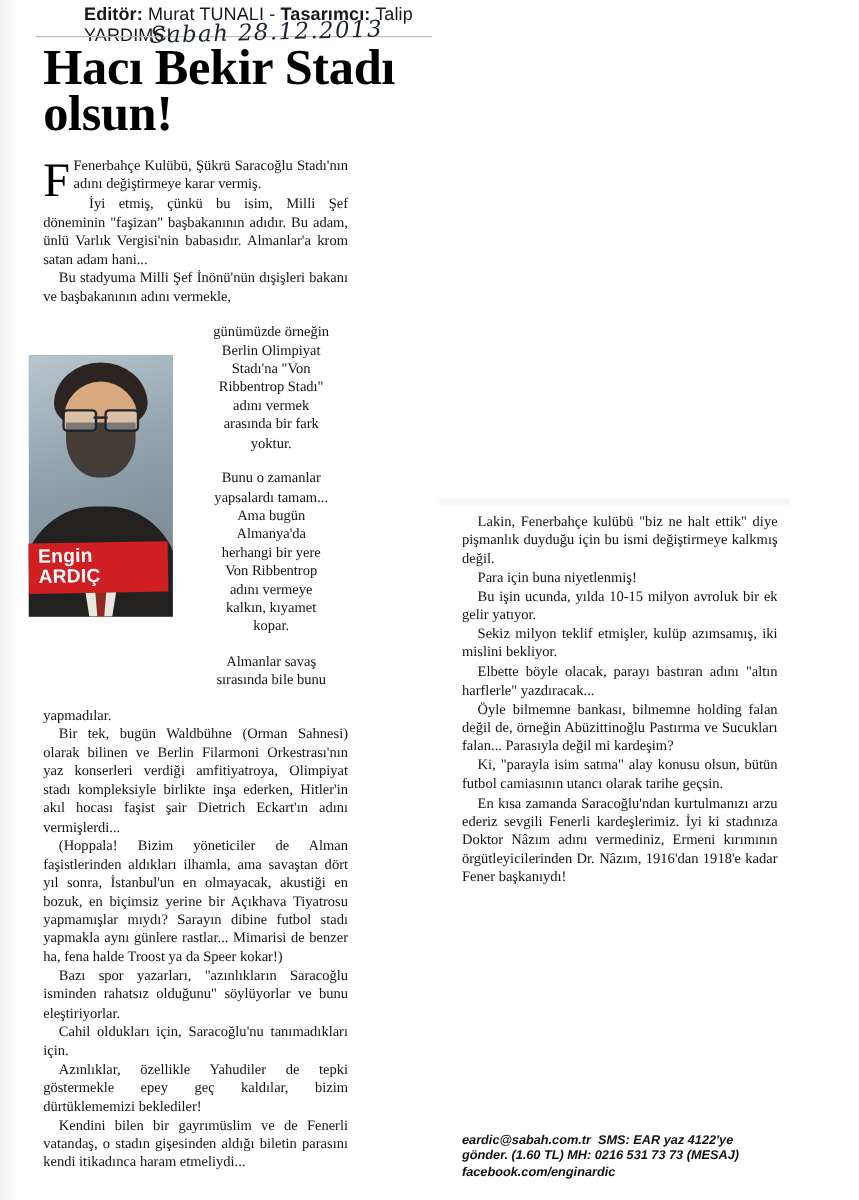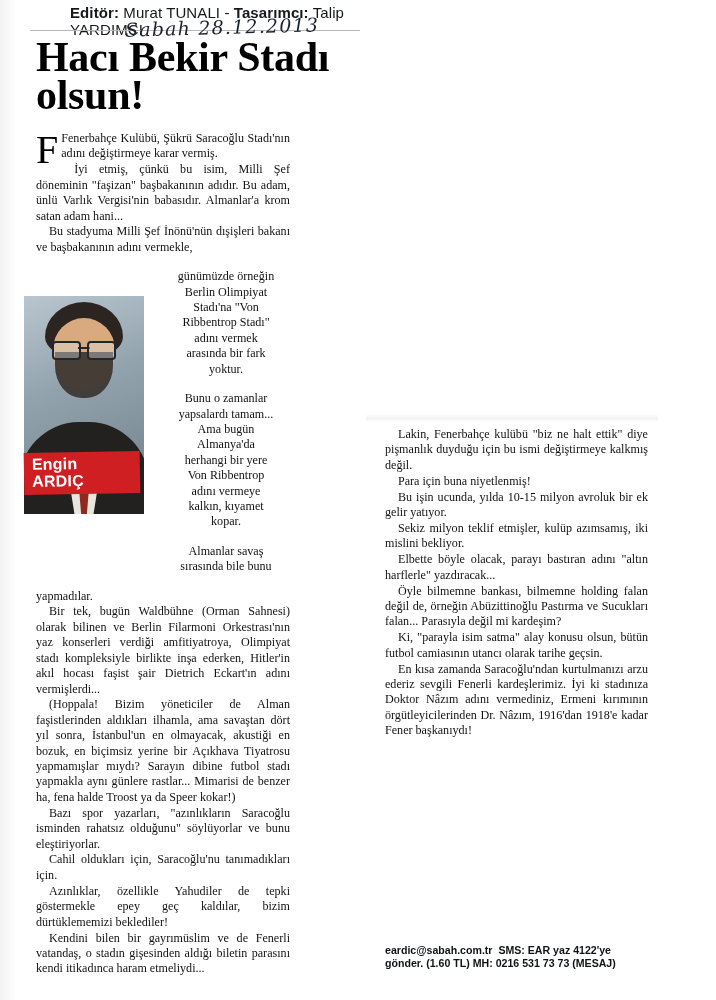--- a/index.html
+++ b/index.html
@@ -209,20 +209,21 @@
     position: absolute;
     left: 385px;
     top: 944px;
     width: 272px;
     font-family: "Liberation Sans", sans-serif;
     font-weight: bold;
     font-size: 10.6px;
     line-height: 13.4px;
     color: #0f1216;
     text-align: left;
+    font-style: italic;
   }
   .paper-tear {
     position: absolute;
     left: 366px; top: 414px;
     width: 292px; height: 8px;
     background: linear-gradient(180deg,#ffffff 0%,#f2f2f2 55%,#ffffff 100%);
   }
   .rule-top {
     position: absolute;
     left: 30px; top: 30px; width: 330px; height: 1px;
@@ -306,15 +307,16 @@
     <p>Ki, "parayla isim satma" alay konusu olsun, bütün futbol camiasının utancı olarak tarihe geçsin.</p>
     <p>En kısa zamanda Saracoğlu'ndan kurtulmanızı arzu ederiz sevgili Fenerli kardeşlerimiz. İyi ki stadınıza Doktor Nâzım adını vermediniz, Ermeni kırımının örgütleyicilerinden Dr. Nâzım, 1916'dan 1918'e kadar Fener başkanıydı!</p>
   </div>
 
   <div class="contact">
     <div>
       <span>eardic@sabah.com.tr</span>
       &nbsp;<span>SMS: EAR yaz 4122'ye</span>
     </div>
     <div>gönder. (1.60 TL) MH: 0216 531 73 73 (MESAJ)</div>
+    <div>facebook.com/enginardic</div>
   </div>
 
 </div>
 
 </body></html>

